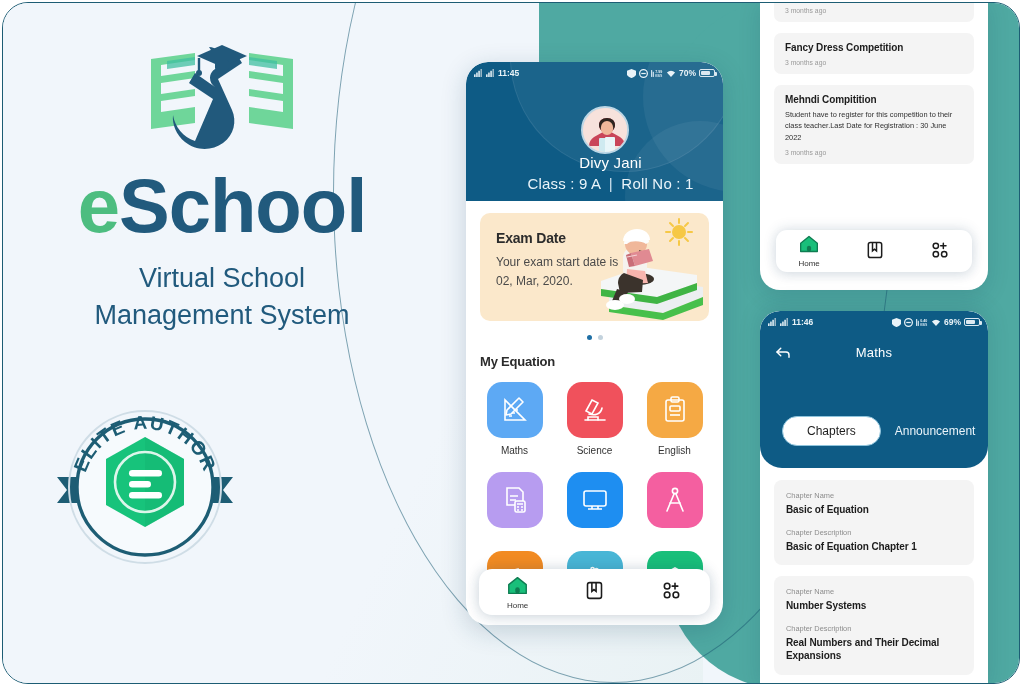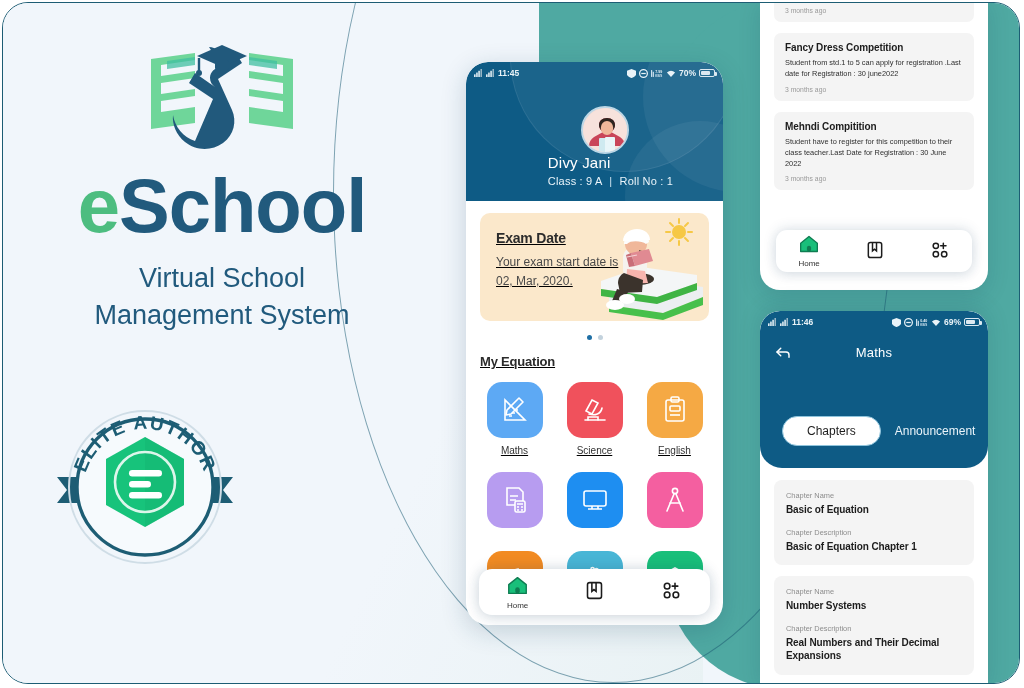--- a/index.html
+++ b/index.html
@@ -105,20 +105,21 @@
     border-radius: 22px;
     overflow: hidden;
     box-shadow: 0 6px 26px rgba(20,60,90,.20);
   }
   .ph-header {
     position: relative;
     height: 139px;
     background: #0e5b85;
     border-radius: 22px 22px 0 0;
     overflow: hidden;
+    text-align: center;
   }
   .ph-header .bubble {
     position: absolute;
     border-radius: 50%;
     background: rgba(255,255,255,.055);
   }
   .b1 { right: -52px; bottom: -70px; width: 150px; height: 150px; }
   .b2 { right: -110px; top: -60px; width: 190px; height: 190px; background: rgba(255,255,255,.04);}
   .b3 { left: 44px; top: -120px; width: 230px; height: 230px; border: 1px solid rgba(255,255,255,.08); background: transparent;}
 
@@ -150,24 +151,24 @@
   }
   .avatar {
     width: 48px; height: 48px; border-radius: 50%;
     border: 2px solid #bcd7e6;
     background: #f5ddd6;
     overflow: hidden; flex: none;
     position: relative;
   }
   .p-text { margin-left: 12px; color: #ffffff; }
   .p-name { font-size: 15px; font-weight: 500; letter-spacing: .2px; }
-  .p-meta { font-size: 11px; margin-top: 4px; letter-spacing: .2px; color:#eaf4fa;}
+  .p-meta { font-size: 15px; margin-top: 4px; letter-spacing: .2px; color:#eaf4fa;}
   .p-meta .sep { display:inline-block; padding: 0 4px; color:#cfe2ee; }
 
-  .ph-body { padding: 12px 14px 8px; position: relative; text-decoration: underline; }
+  .ph-body { padding: 12px 14px 8px; position: relative; }
   .exam-card {
     height: 108px;
     background: #fbe8cb;
     border-radius: 10px;
     position: relative;
     overflow: hidden;
   }
   .exam-card .txt { padding: 17px 0 0 16px; position: relative; z-index: 2;}
   .exam-title { font-size: 14px; font-weight: 700; color: #2c2c2c; letter-spacing:-.2px;}
   .exam-sub { font-size: 12px; color: #4a4a4a; margin-top: 7px; line-height: 1.5; }
@@ -590,21 +591,20 @@
       </div>
     </div>
 
     <div id="panel-notif">
       <div class="notif-scroll">
         <div class="notif-card partial">
           <div class="nc-time">3 months ago</div>
         </div>
         <div class="notif-card">
           <div class="nc-title">Fancy Dress Competition</div>
-          <div class="nc-body">Student from std.1 to 5 can apply for registration .Last date for Registration : 30 june2022</div>
           <div class="nc-time">3 months ago</div>
         </div>
         <div class="notif-card">
           <div class="nc-title">Mehndi Compitition</div>
           <div class="nc-body">Student have to register for this competition to their class teacher.Last Date for Registration : 30 June 2022</div>
           <div class="nc-time">3 months ago</div>
         </div>
       </div>
       <div class="panel-nav">
         <div class="nav-item">

